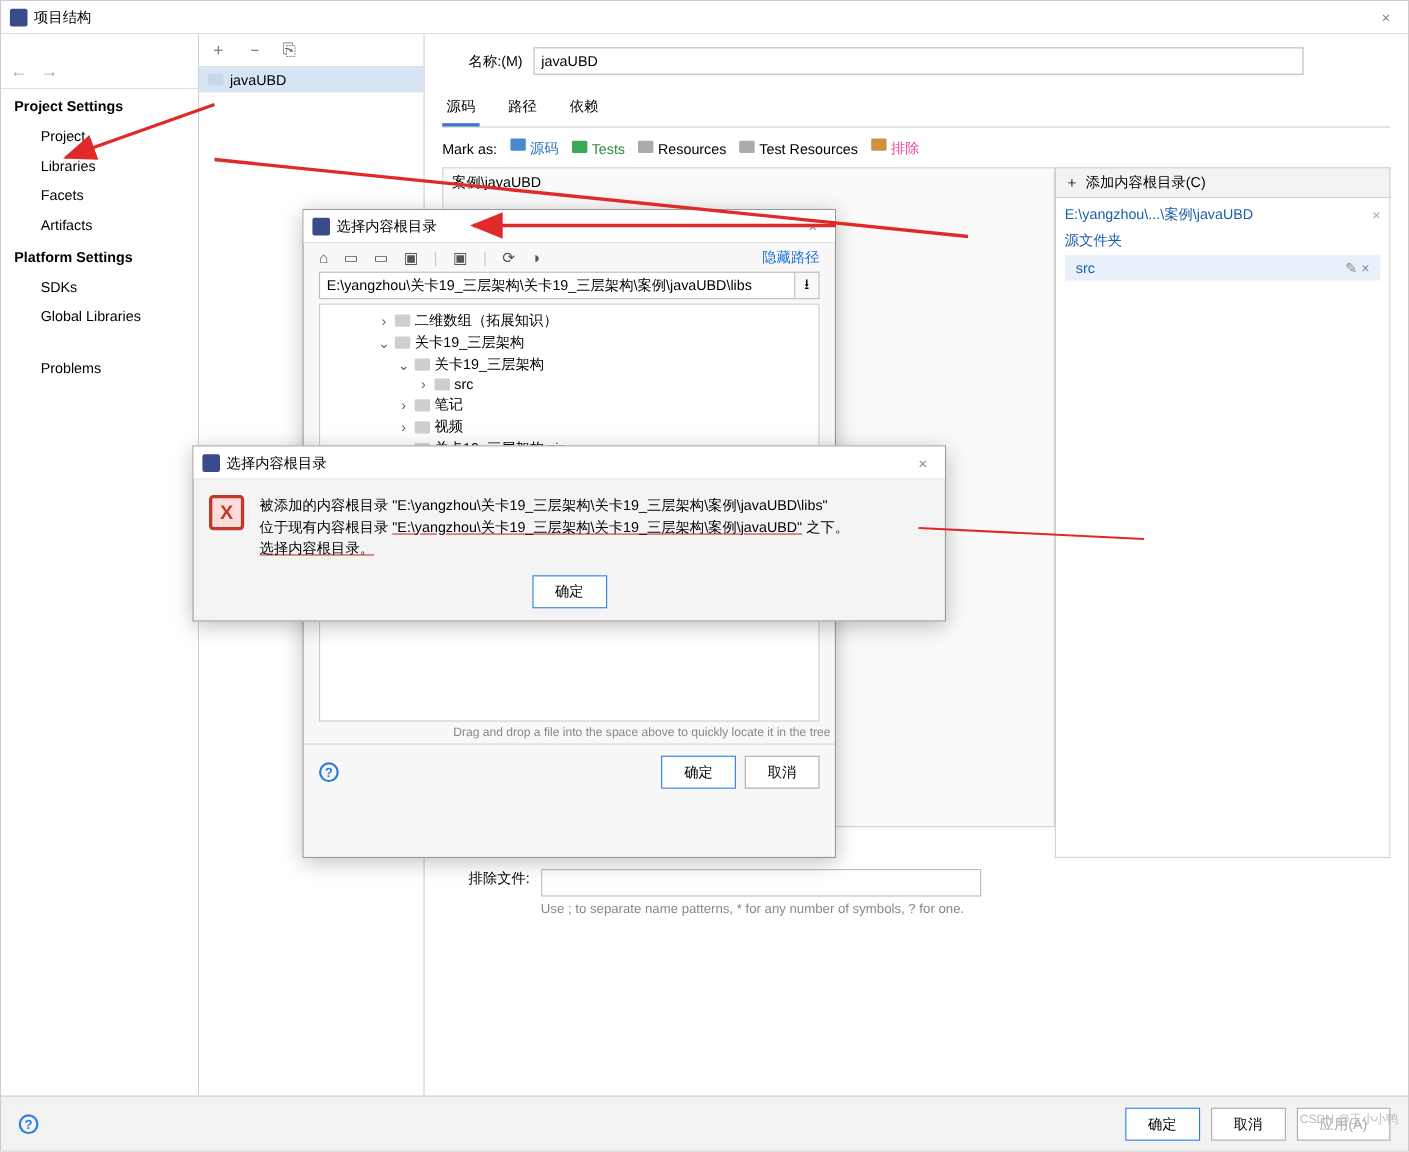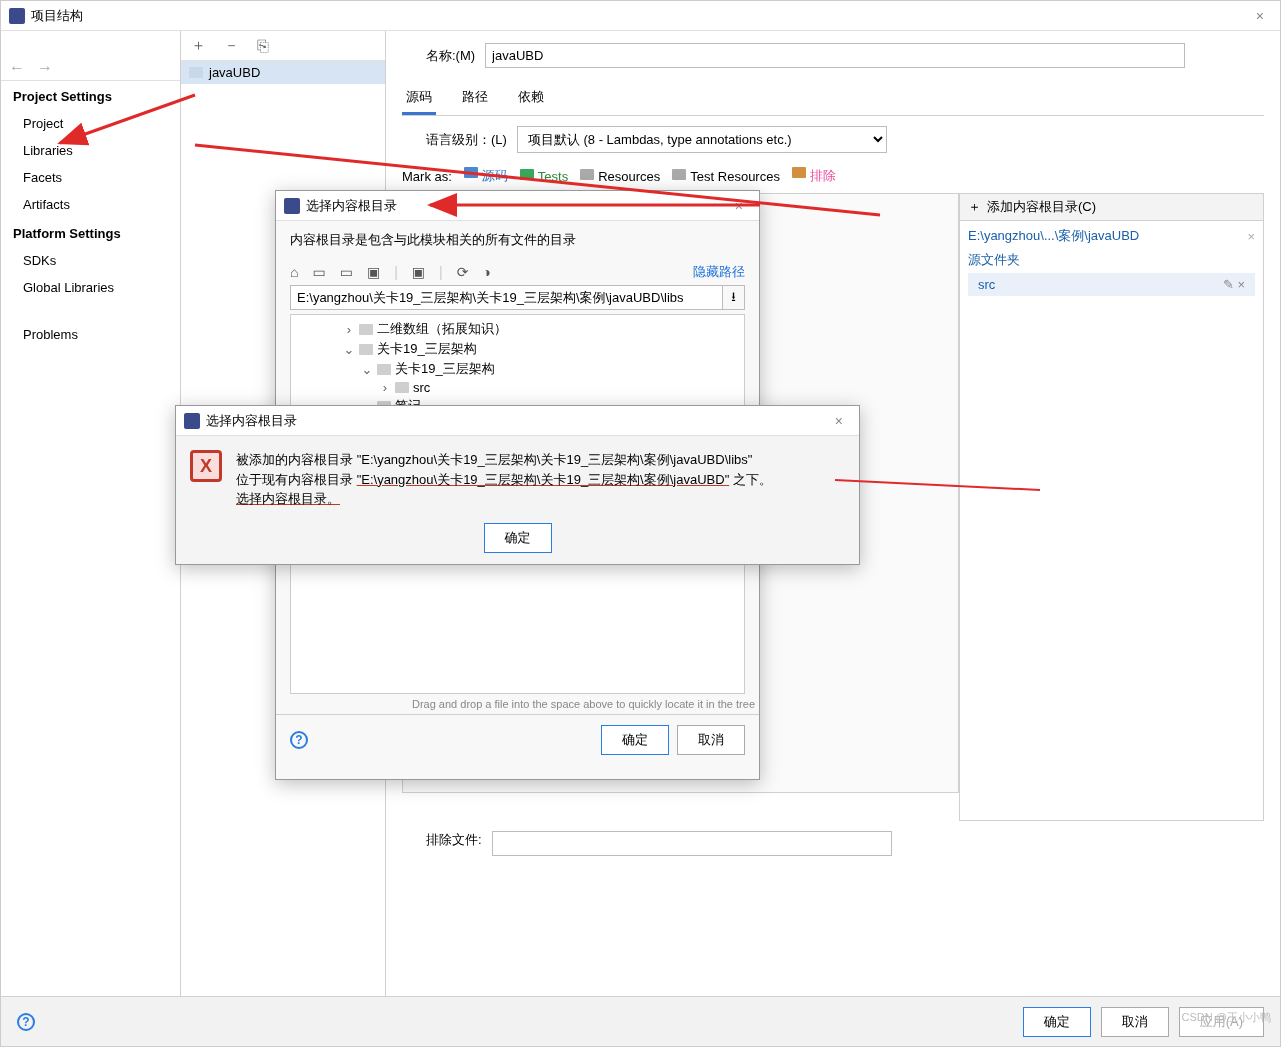--- a/index.html
+++ b/index.html
@@ -10,21 +10,21 @@
 .titlebar { height: 30px; display: flex; align-items: center; padding: 0 8px; background: #fff; border-bottom: 1px solid #e0e0e0; }
 .titlebar .icon { width: 16px; height: 16px; background: #3b4a8a; border-radius: 2px; margin-right: 6px; }
 .close-x { margin-left: auto; color: #888; font-size: 14px; padding: 0 8px; cursor: pointer; }
 .win-body { flex: 1; display: flex; background: #fff; }
 
 
 .sidebar { width: 180px; border-right: 1px solid #d0d0d0; padding-top: 20px; background: #fff; }
 .nav-row { height: 30px; display: flex; align-items: center; padding: 0 8px; border-bottom: 1px solid #e0e0e0; gap: 12px; }
 .nav-arrow { color: #aaa; font-size: 16px; }
 .side-head { font-weight: bold; padding: 8px 12px 6px; }
-.side-item { padding: 6px 22px; cursor: pointer; }
+.side-item { padding: 6px 36px; cursor: pointer; }
 .side-item.sel { background: #2675d6; color: #fff; }
 
 
 .modcol { width: 205px; border-right: 1px solid #d0d0d0; background: #fff; }
 .modtool { height: 30px; display: flex; align-items: center; gap: 18px; padding: 0 10px; border-bottom: 1px solid #e0e0e0; }
 .modtool span { color: #666; font-size: 15px; }
 .mod-item { padding: 4px 8px; display: flex; align-items: center; gap: 6px; }
 .mod-item .fld { width: 14px; height: 11px; background: #c9d8e8; border-radius: 1px; }
 .mod-item.sel { background: #d6e4f3; }
 
@@ -141,26 +141,20 @@
     <div class="detail">
       <div class="row">
         <span class="lbl">名称:(M)</span>
         <input type="text" class="name" value="javaUBD" style="">
       </div>
       <div class="tabs">
         <div class="tab act">源码</div>
         <div class="tab">路径</div>
         <div class="tab">依赖</div>
       </div>
-      <div class="row">
-        <span class="lbl">语言级别：(L)</span>
-        <select class="lang">
-          <option class="grayopt">项目默认 (8 - Lambdas, type annotations etc.)</option>
-        </select>
-      </div>
       <div class="markas">
         <span>Mark as:</span>
         <span class="mk">
             <span class="sw blue"></span>
             <span style="color:#2a6fc4">源码</span>
           </span>
         <span class="mk">
             <span class="sw green"></span>
             <span style="color:#2c8a3c">Tests</span>
           </span>
@@ -196,40 +190,40 @@
               <span>src</span>
               <span class="ed">✎ ×</span>
             </div>
           </div>
         </div>
       </div>
       <div class="excl">
         <span class="lbl">排除文件:</span>
         <div>
           <input type="text" style="">
+          <div class="hint">Use ; to separate name patterns, * for any number of symbols, ? for one.</div>
         </div>
       </div>
     </div>
   </div>
   <div class="btnbar">
     <span class="help">?</span>
     <span class="spacer"></span>
     <button class="btn primary">确定</button>
     <button class="btn">取消</button>
     <button class="btn disabled">应用(A)</button>
   </div>
 </div>
 
 <div class="dialog dlg1">
   <div class="titlebar">
     <span class="icon"></span>
     <span>选择内容根目录</span>
     <span class="close-x">×</span>
   </div>
-  <div class="desc">内容根目录是包含与此模块相关的所有文件的目录</div>
   <div class="tool">
     <span class="ic">⌂</span>
     <span class="ic">▭</span>
     <span class="ic">▭</span>
     <span class="ic">▣</span>
     <span class="ic" style="color:#ccc">|</span>
     <span class="ic">▣</span>
     <span class="ic" style="color:#ccc">|</span>
     <span class="ic">⟳</span>
     <span class="ic">◑</span>

